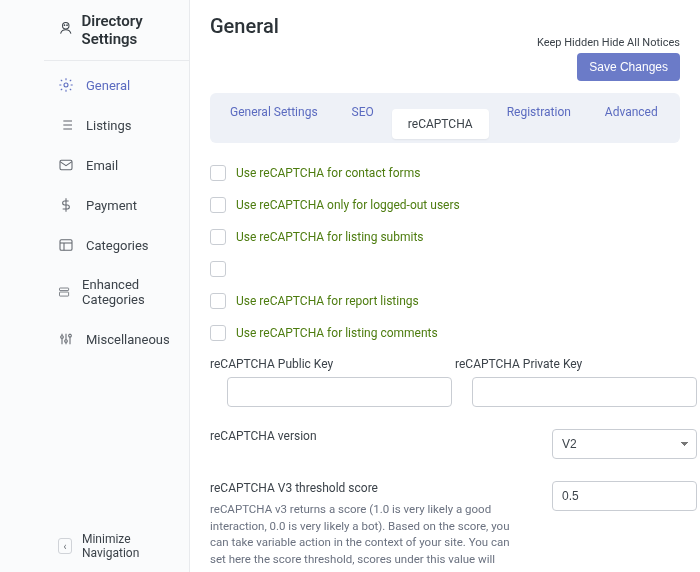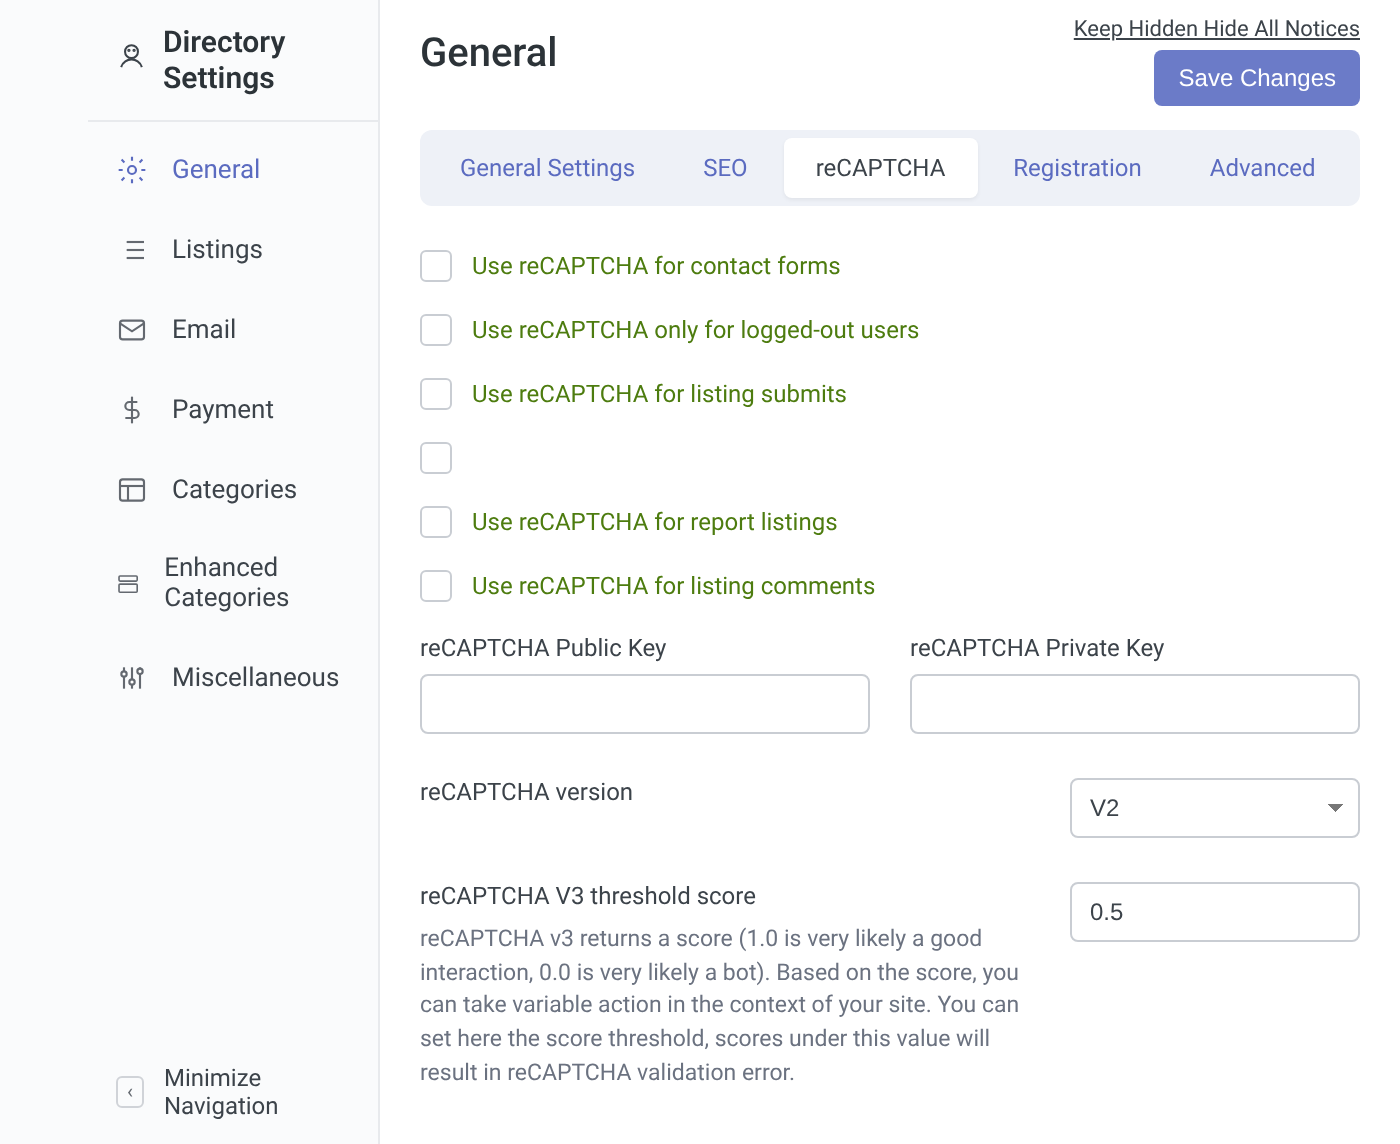--- a/index.html
+++ b/index.html
@@ -81,25 +81,25 @@
 }
 .topbar h1 {
   font-size: 20px;
   font-weight: 500;
   color: #2c3338;
   margin-top: 6px;
 }
 .topbar-right { text-align:right; }
 .notice-link {
   font-size: 11px;
-  text-decoration: underline;
   color: #3c434a;
   cursor:pointer;
   display:block;
   margin-bottom:4px;
+  margin-top:28px;
 }
 .btn-primary {
   background: #6b7bc8;
   color: #fff;
   border: none;
   padding: 7px 12px;
   border-radius: 4px;
   font-size: 12px;
   cursor: pointer;
 }
@@ -122,20 +122,21 @@
   font-size: 12px;
   color: #5b6bc0;
   cursor:pointer;
   border-radius:4px;
   text-align:center;
 }
 .tab.active {
   background:#fff;
   color:#3c434a;
   box-shadow: 0 1px 2px rgba(0,0,0,0.06);
+  margin-top: 12px;
 }
 .api-note {
   font-size: 12px;
   color: #50575e;
   margin-bottom: 16px;
 }
 .api-note a { color:#50575e; text-decoration: underline; cursor:pointer;}
 .check-row {
   display:flex;
   align-items:center;
@@ -159,20 +160,21 @@
   display:block;
 }
 .input, .select {
   width:100%;
   border:1px solid #c9cdd3;
   border-radius:4px;
   padding:7px 9px;
   font-size:12px;
   background:#fff;
   color:#3c434a;
+  margin-left:17px;
 }
 .select {
   appearance:none;
   background-image: linear-gradient(45deg, transparent 50%, #777 50%), linear-gradient(135deg, #777 50%, transparent 50%);
   background-position: right 11px center, right 7px center;
   background-size: 4px 4px, 4px 4px;
   background-repeat:no-repeat;
   padding-right:24px;
 }
 .desc {

